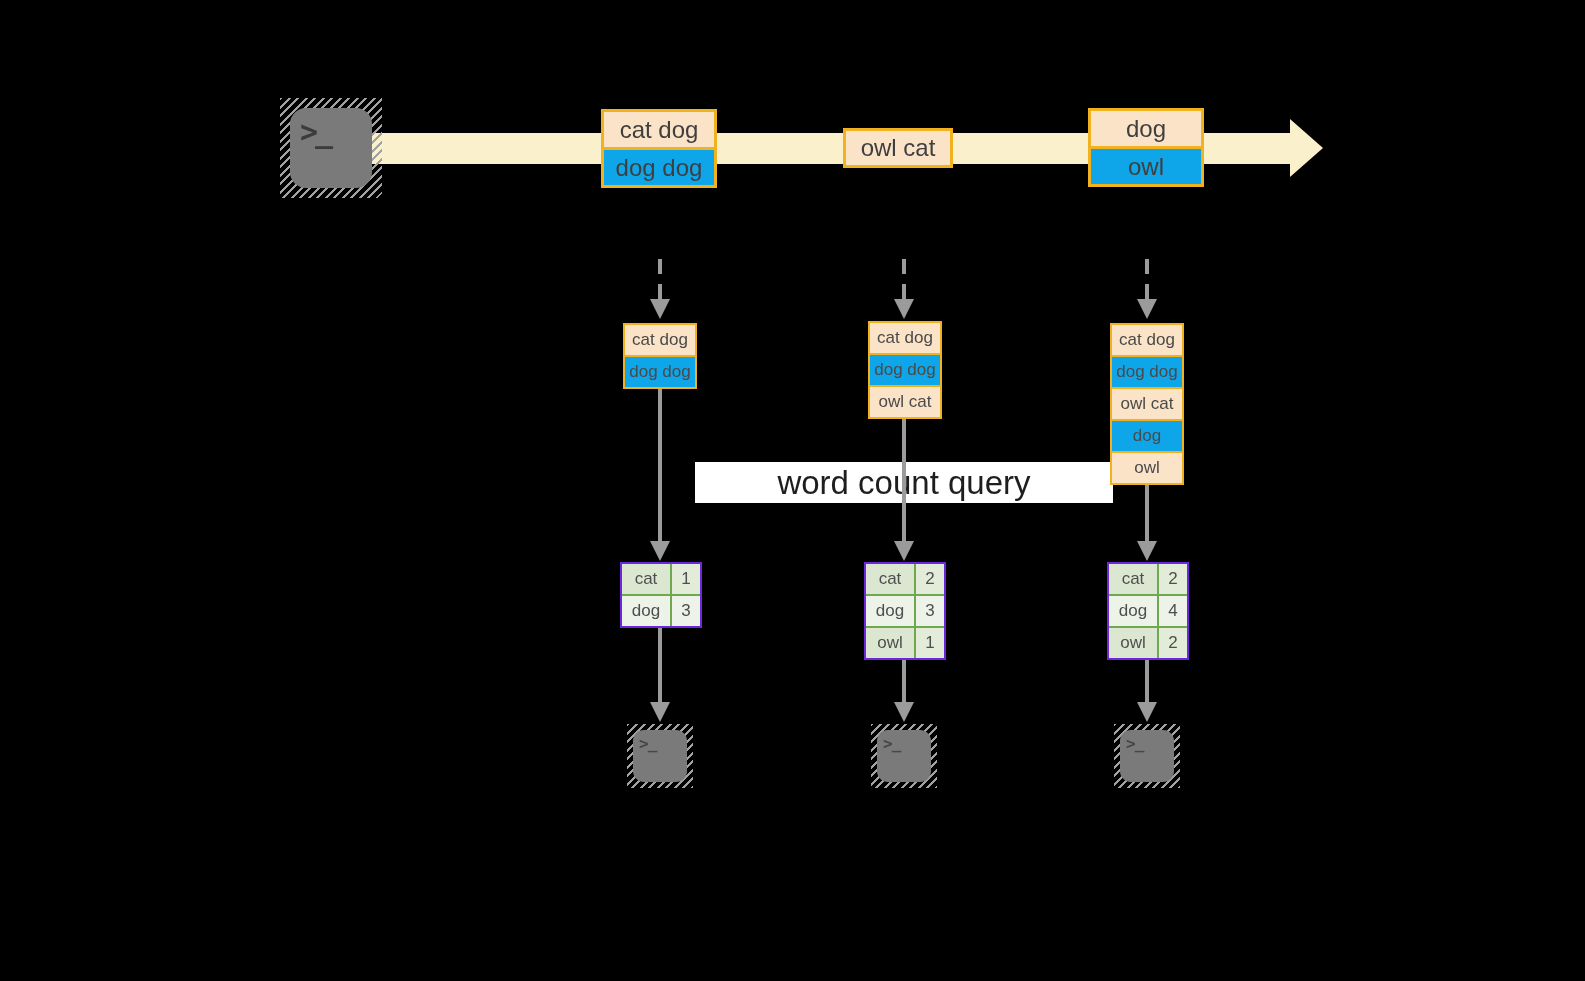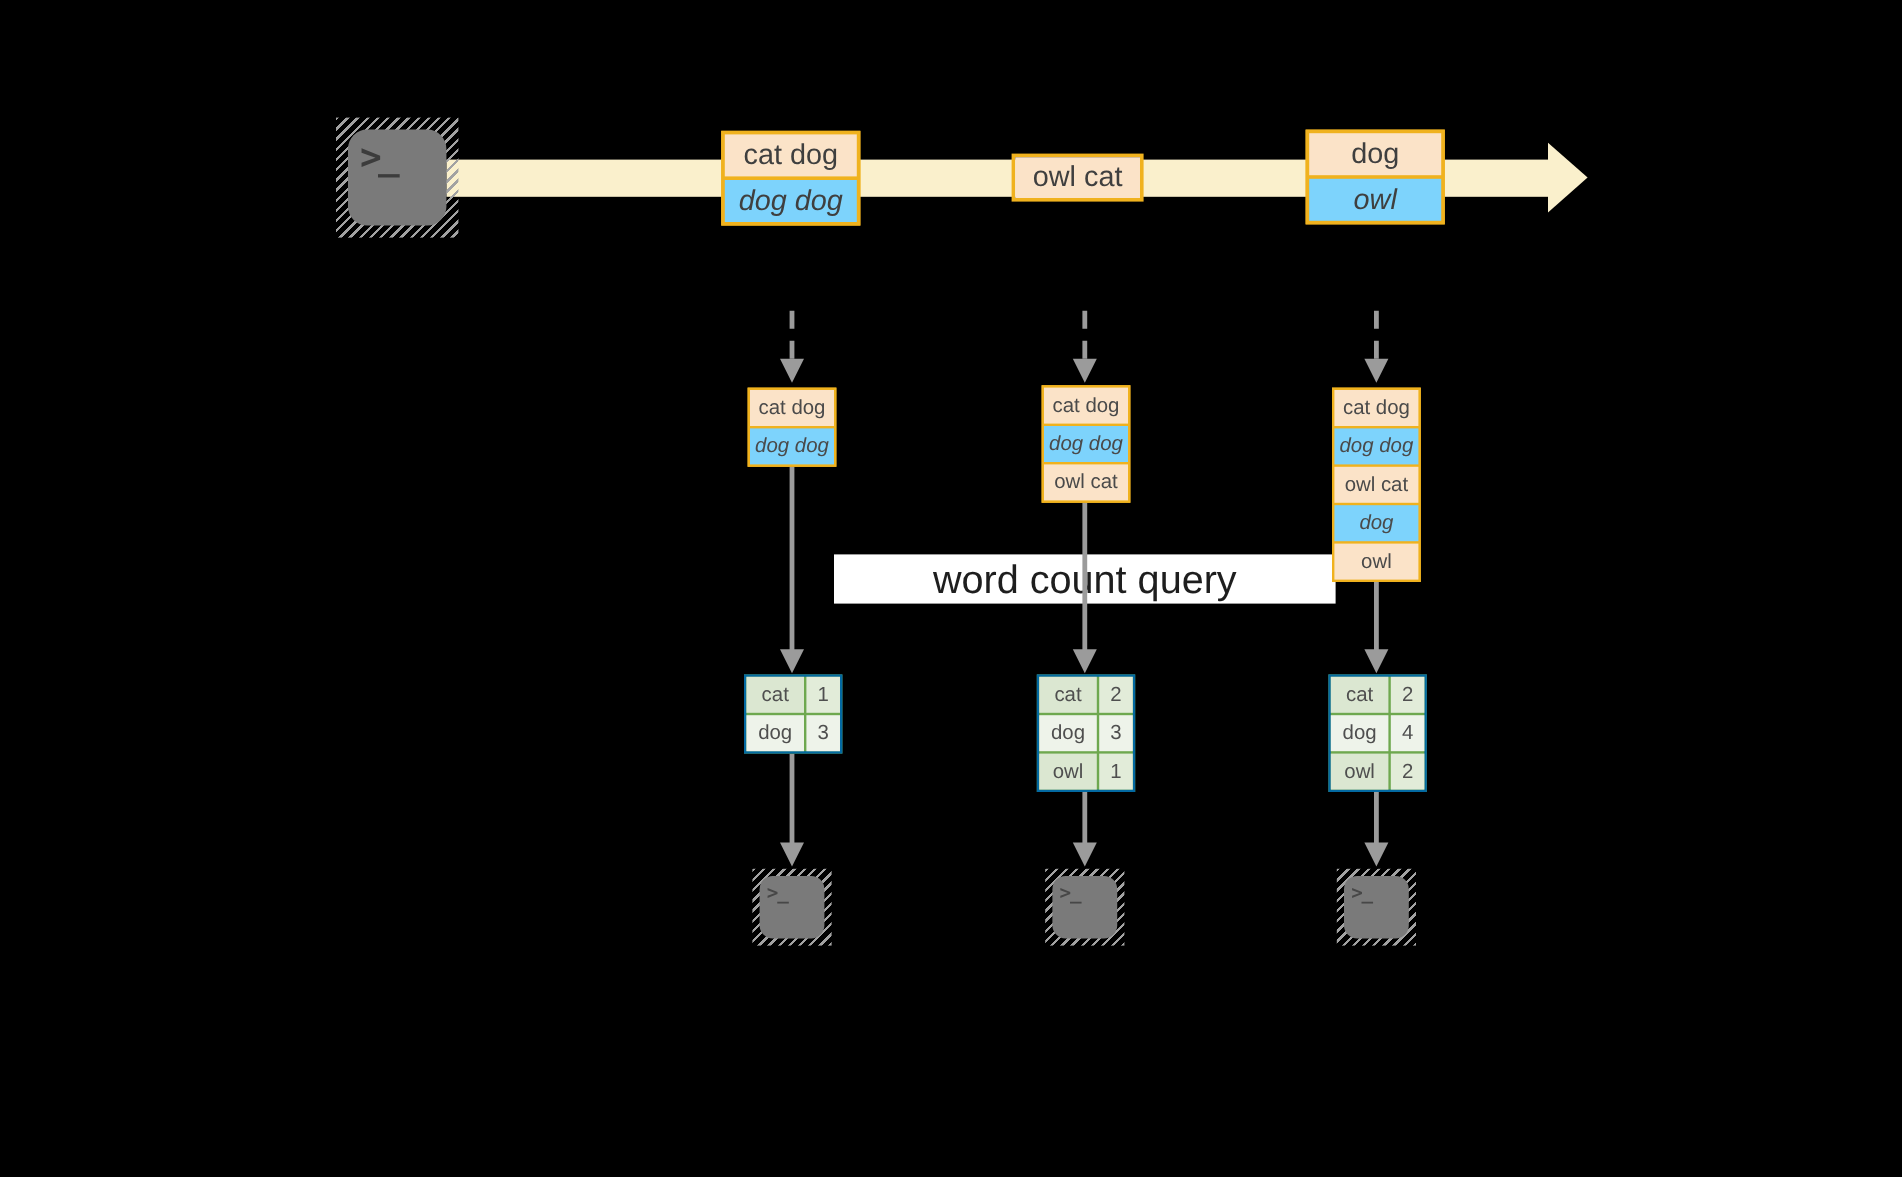--- a/index.html
+++ b/index.html
@@ -21,33 +21,33 @@
   .band-head{position:absolute;left:1290px;top:119px;width:0;height:0;z-index:1;
              border-top:29px solid transparent;border-bottom:29px solid transparent;
              border-left:33px solid #faf0cc;}
 
   
   .ebox{position:absolute;z-index:4;border:3px solid #f0b21e;background:#f0b21e;}
   .erow{height:35px;line-height:35px;text-align:center;font-size:24px;color:#3f3f3f;}
   .erow + .erow{margin-top:3px;}
   .erow.single{height:34px;line-height:34px;}
   .peach{background:#fbe3c8;}
-  .cream{background:#7dd3fc;font-style:italic;}
+  .cream{background:#0ea5e9;}
 
   
   .list{position:absolute;z-index:4;width:74px;border:2px solid #f0b21e;background:#f0b21e;box-sizing:border-box;}
   .lrow{height:30px;line-height:30px;text-align:center;font-size:17px;color:#4a4a4a;}
   .lrow + .lrow{margin-top:2px;}
 
   
   .banner{position:absolute;left:695px;top:462px;width:418px;height:41px;background:#ffffff;z-index:2;
           text-align:center;line-height:41px;font-size:33px;color:#1e1e1e;}
 
   
-  .gtable{position:absolute;z-index:4;border:2px solid #0369a1;background:#6ea84f;width:78px;box-sizing:content-box;}
+  .gtable{position:absolute;z-index:4;border:2px solid #6d28d9;background:#6ea84f;width:78px;box-sizing:content-box;}
   .grow{display:flex;height:30px;line-height:30px;font-size:17px;color:#4f4f4f;}
   .grow + .grow{margin-top:2px;}
   .gw{width:48px;text-align:center;}
   .gc{width:28px;margin-left:2px;text-align:center;}
   .g-dark .gw{background:#dbe7d1;} .g-dark .gc{background:#e2ecd9;}
   .g-light .gw{background:#eef3ea;} .g-light .gc{background:#eef3ea;}
 
   
   .arrow{position:absolute;z-index:3;overflow:visible;}
 </style>

